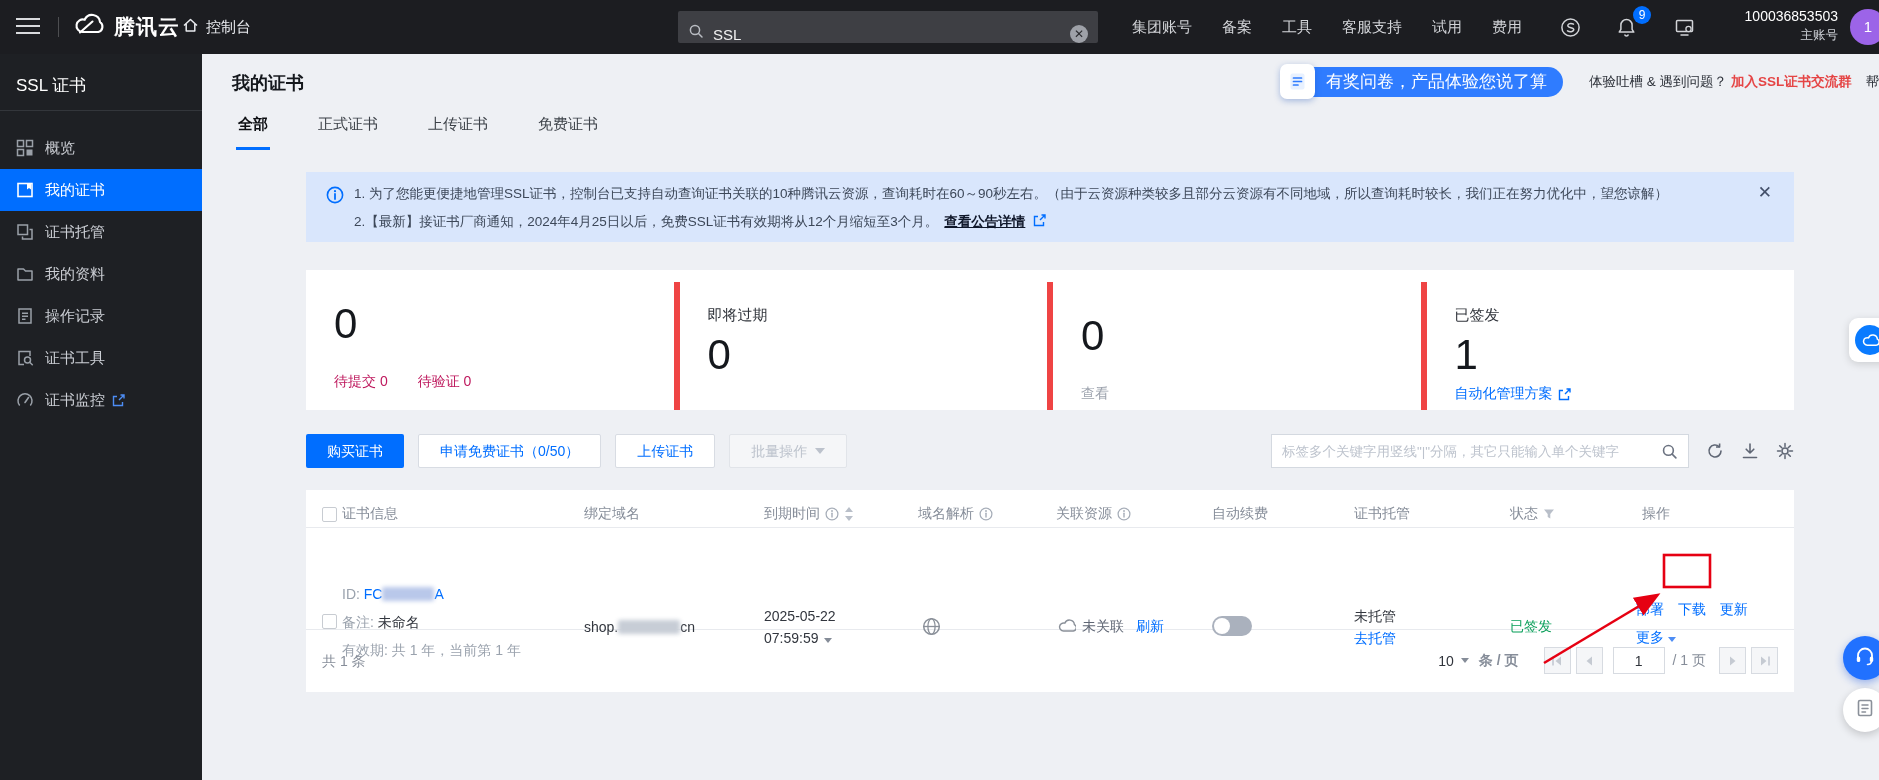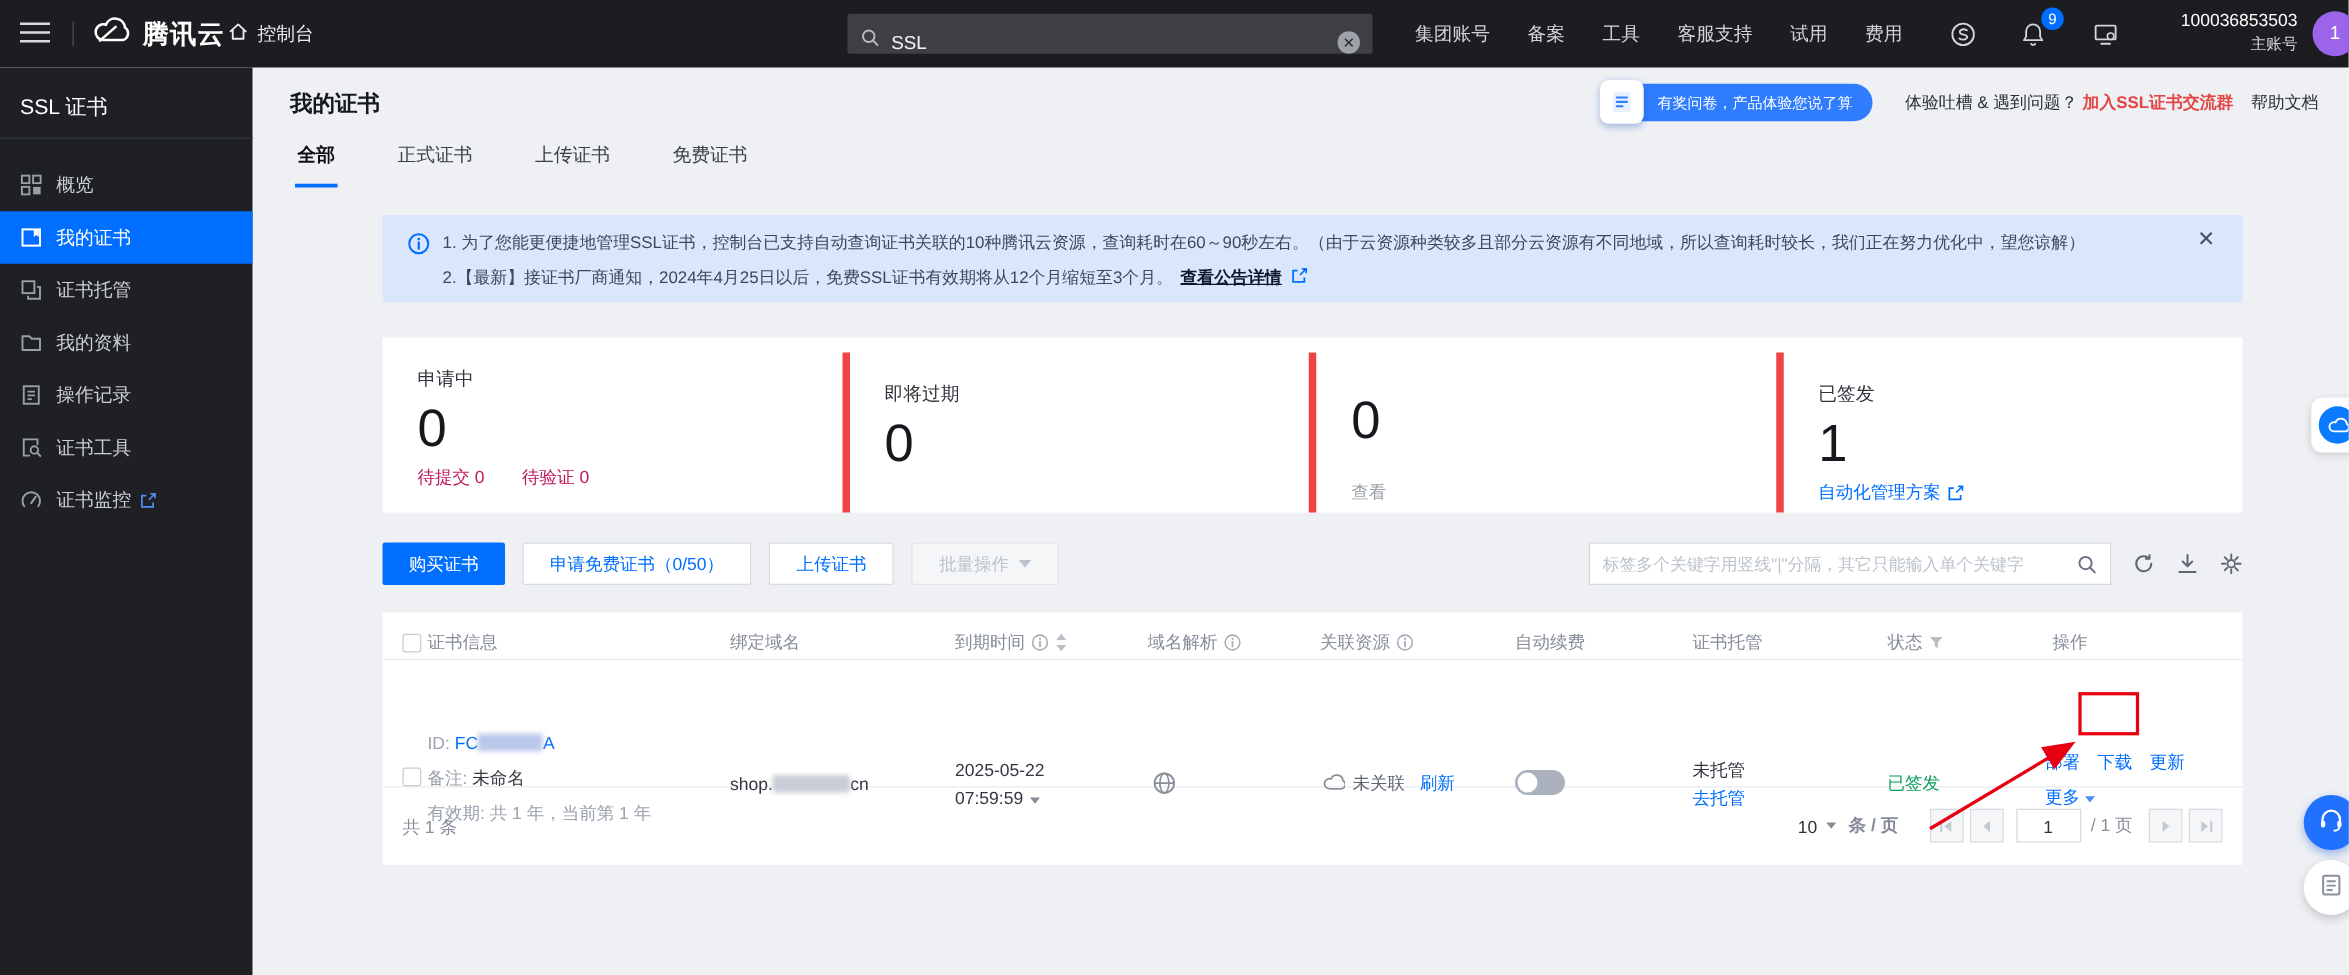--- a/index.html
+++ b/index.html
@@ -31,21 +31,21 @@
   .sb-sep { height:1px; background:#33363b; }
   .sb-item { position:relative; height:42px; display:flex; align-items:center; padding-left:16px; color:#cbced4; font-size:15px; cursor:pointer; }
   .sb-item .ico { width:18px; height:18px; margin-right:11px; flex:none; }
   .sb-item.active { background:#006eff; color:#fff; }
   .sb-ext { margin-left:7px; display:inline-flex; }
 
   
   .main { position:absolute; left:202px; top:54px; width:1677px; height:726px; background:#eef0f4; z-index:10; }
   .page-title { position:absolute; left:30px; top:17px; font-size:18px; font-weight:700; color:#15181d; }
   .head-right { position:absolute; left:1080px; top:13px; display:flex; align-items:center; }
-  .survey-pill { position:relative; height:30px; background:#2f7cff; border-radius:15px; color:#fff; font-size:12px; line-height:30px; padding:0 16px 0 44px; cursor:pointer; white-space:nowrap; }
+  .survey-pill { position:relative; height:30px; background:#2f7cff; border-radius:15px; color:#fff; font-size:17px; line-height:30px; padding:0 16px 0 44px; cursor:pointer; white-space:nowrap; }
   .survey-doc { position:absolute; left:-2px; top:-3px; width:35px; height:35px; background:#fff; border-radius:7px; box-shadow:0 2px 6px rgba(30,80,180,.35); display:flex; align-items:center; justify-content:center; }
   .feedback { margin-left:26px; font-size:13.5px; color:#2b2f37; white-space:nowrap; display:flex; align-items:center; }
   .feedback .red { color:#e54545; font-weight:700; margin-left:4px; cursor:pointer; }
   .feedback .help { margin-left:14px; cursor:pointer; }
   .tabs { position:absolute; left:34px; top:55px; display:flex; gap:46px; }
   .tab { font-size:15px; color:#3c4148; padding:6px 2px 13px; cursor:pointer; }
   .tab.active { color:#0c0e12; font-weight:700; border-bottom:3px solid #006eff; }
 
   
   .banner { position:absolute; left:104px; top:118px; width:1488px; height:70px; background:#d9e6fc; color:#3d4859; font-size:13.5px; }
@@ -279,21 +279,20 @@
             <path d="M5 2.5 H1.5 v9 h9 V8" stroke="#006eff" stroke-width="1.4"></path>
             <path d="M7 6 L12 1 M8.5 1 H12 v3.5" stroke="#006eff" stroke-width="1.4"></path>
           </svg>
         </span>
     </div>
     <span class="bn-close">✕</span>
   </div>
 
   <div class="stats">
     <div class="stat">
-      <div class="lb">申请中</div>
       <div class="num">0</div>
       <div class="subs">
           <span>待提交 0</span>
           <span>待验证 0</span>
         </div>
     </div>
     <div class="stat">
       <div class="lb">即将过期</div>
       <div class="num">0</div>
     </div>

